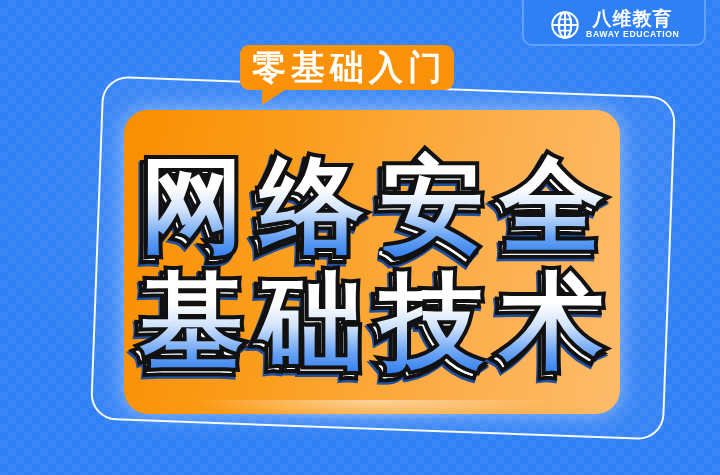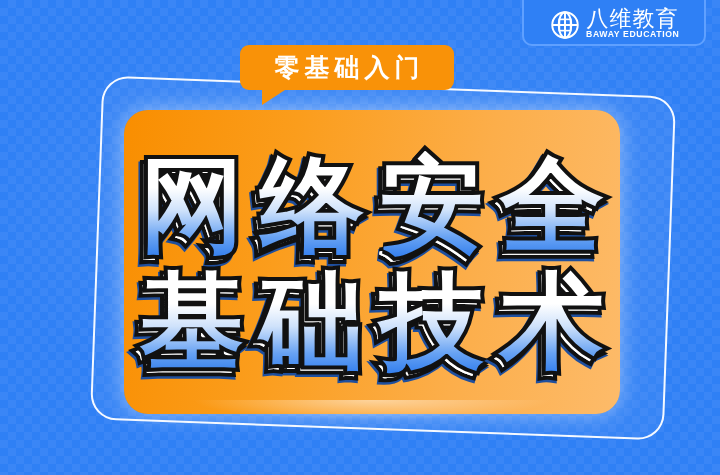--- a/index.html
+++ b/index.html
@@ -55,22 +55,22 @@
   }
   .logo-row {
     display: flex;
     align-items: center;
     gap: 7px;
   }
   .globe-icon { width: 30px; height: 30px; display: block; flex: none; }
   .logo-words { display: flex; flex-direction: column; align-items: center; }
   .logo-cn {
     color: #ffffff;
-    font-size: 22px;
-    font-weight: normal;
+    font-size: 19px;
+    font-weight: bold;
     letter-spacing: 1px;
     line-height: 20px;
     white-space: nowrap;
   }
   .logo-en {
     color: #ffffff;
     font-size: 8.5px;
     font-weight: bold;
     letter-spacing: 0.6px;
     line-height: 11px;
@@ -113,21 +113,21 @@
     height: 45px;
     background: #f99208;
     border-radius: 9px;
     display: flex;
     align-items: center;
     justify-content: center;
   }
   .badge-text {
     color: #ffffff;
     font-family: "Liberation Serif", serif;
-    font-size: 25px;
+    font-size: 34px;
     font-weight: bold;
     letter-spacing: 5px;
     text-indent: 5px;
     line-height: 45px;
     white-space: nowrap;
   }
   .badge-tail {
     position: absolute;
     left: 262px;
     top: 88px;

